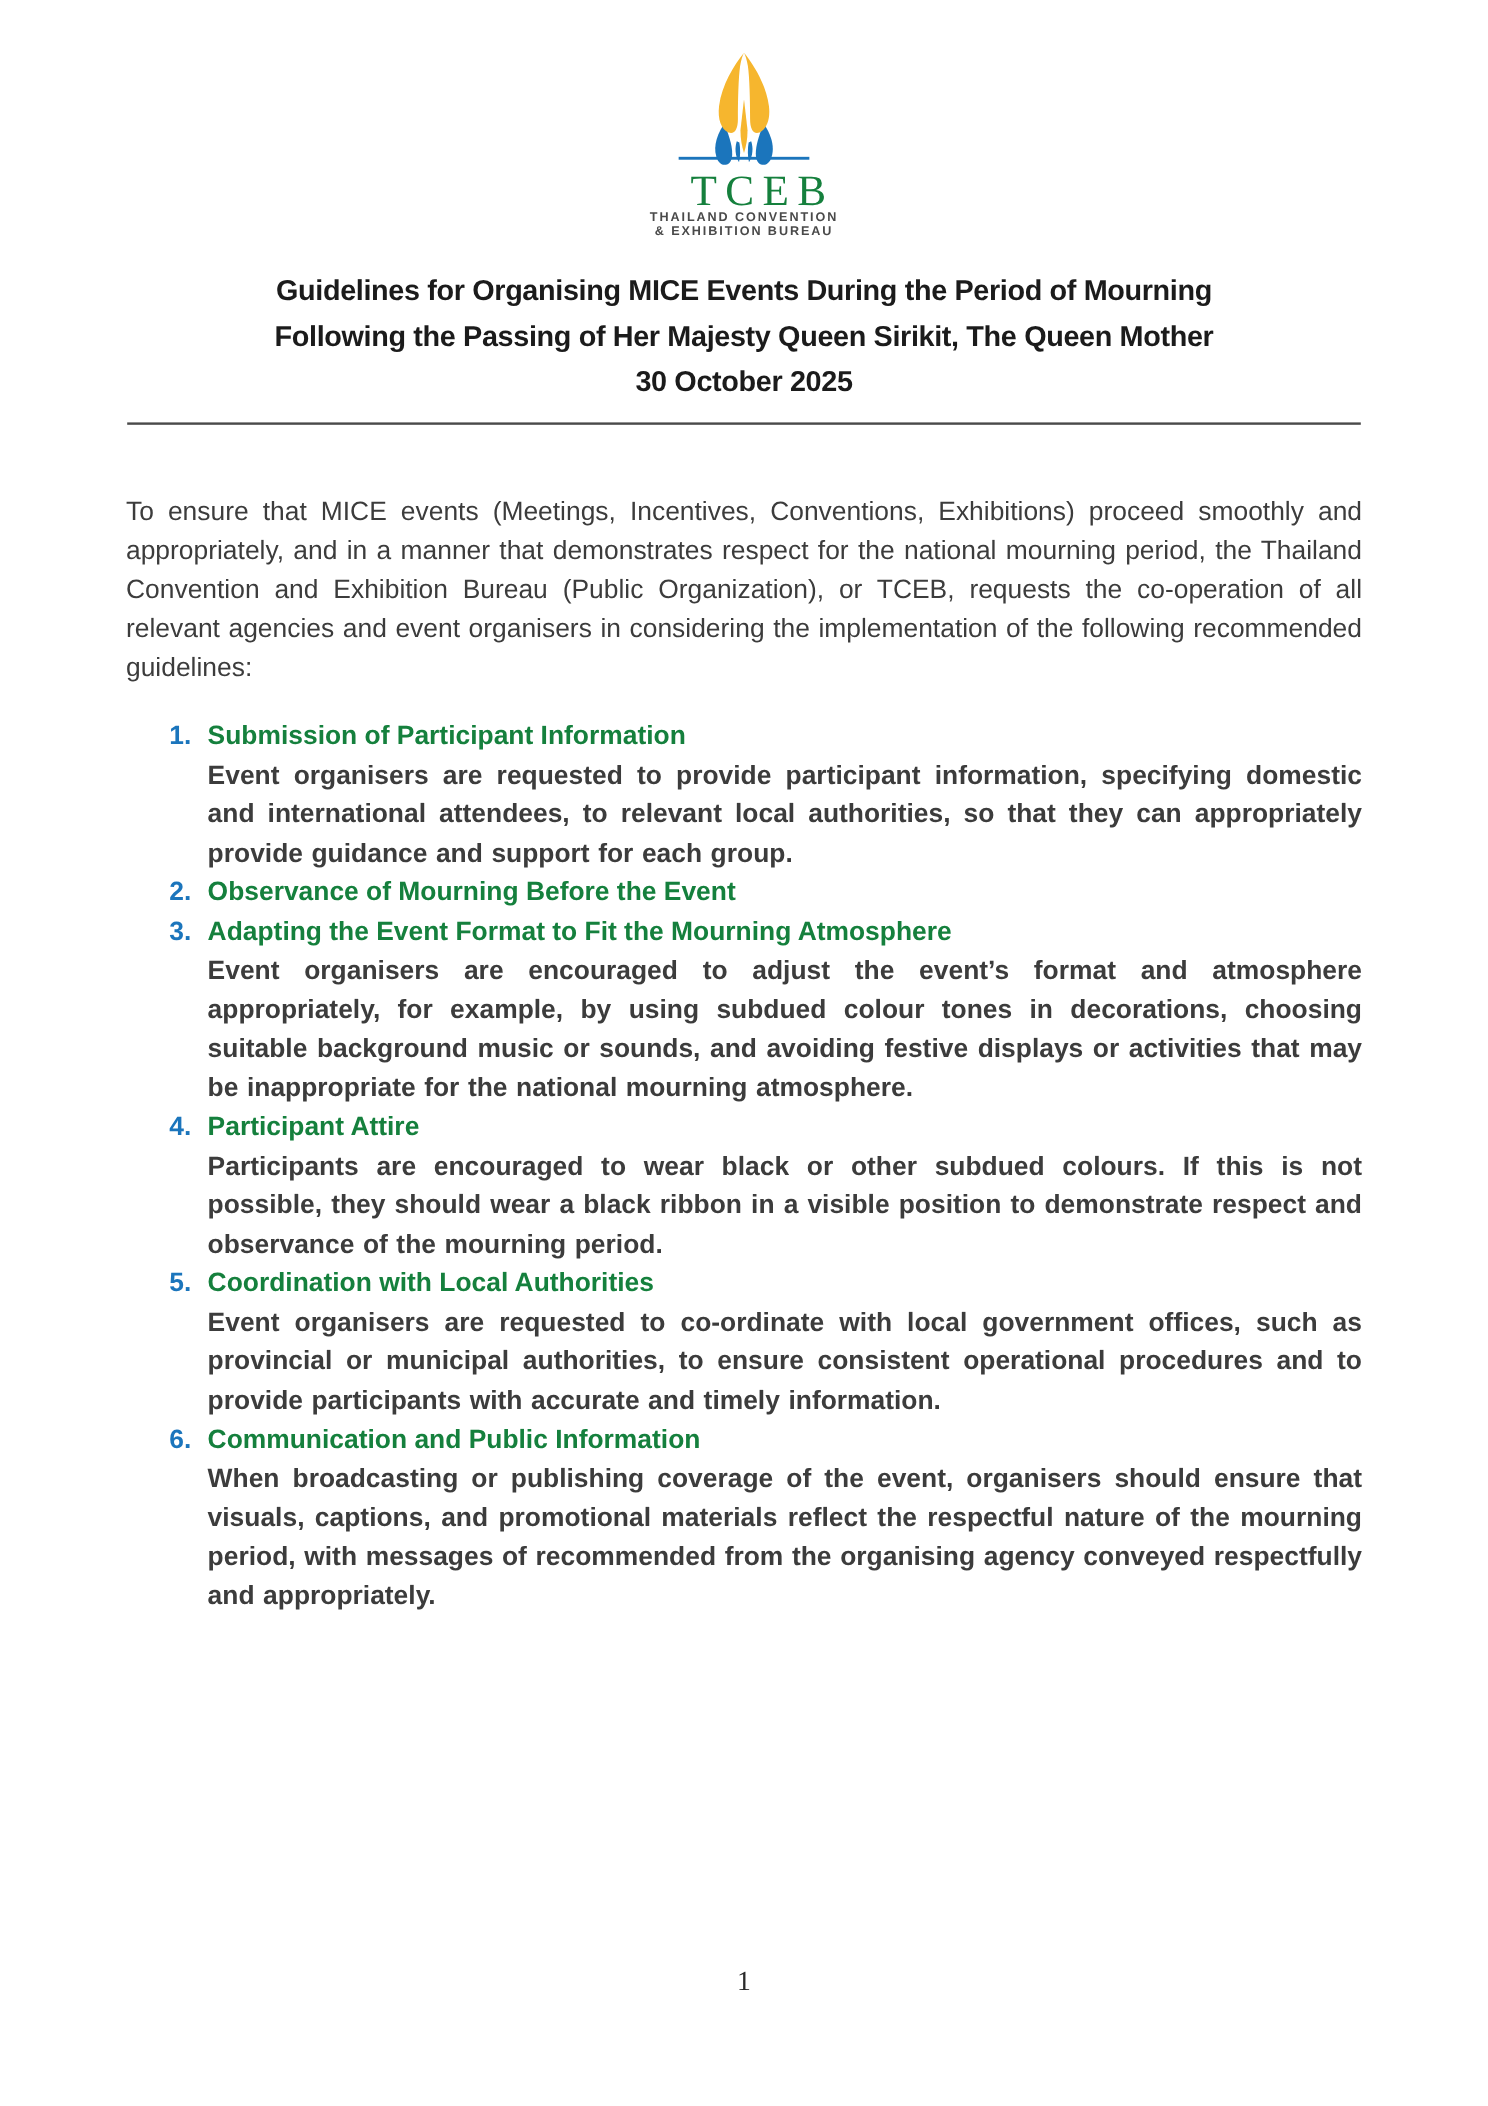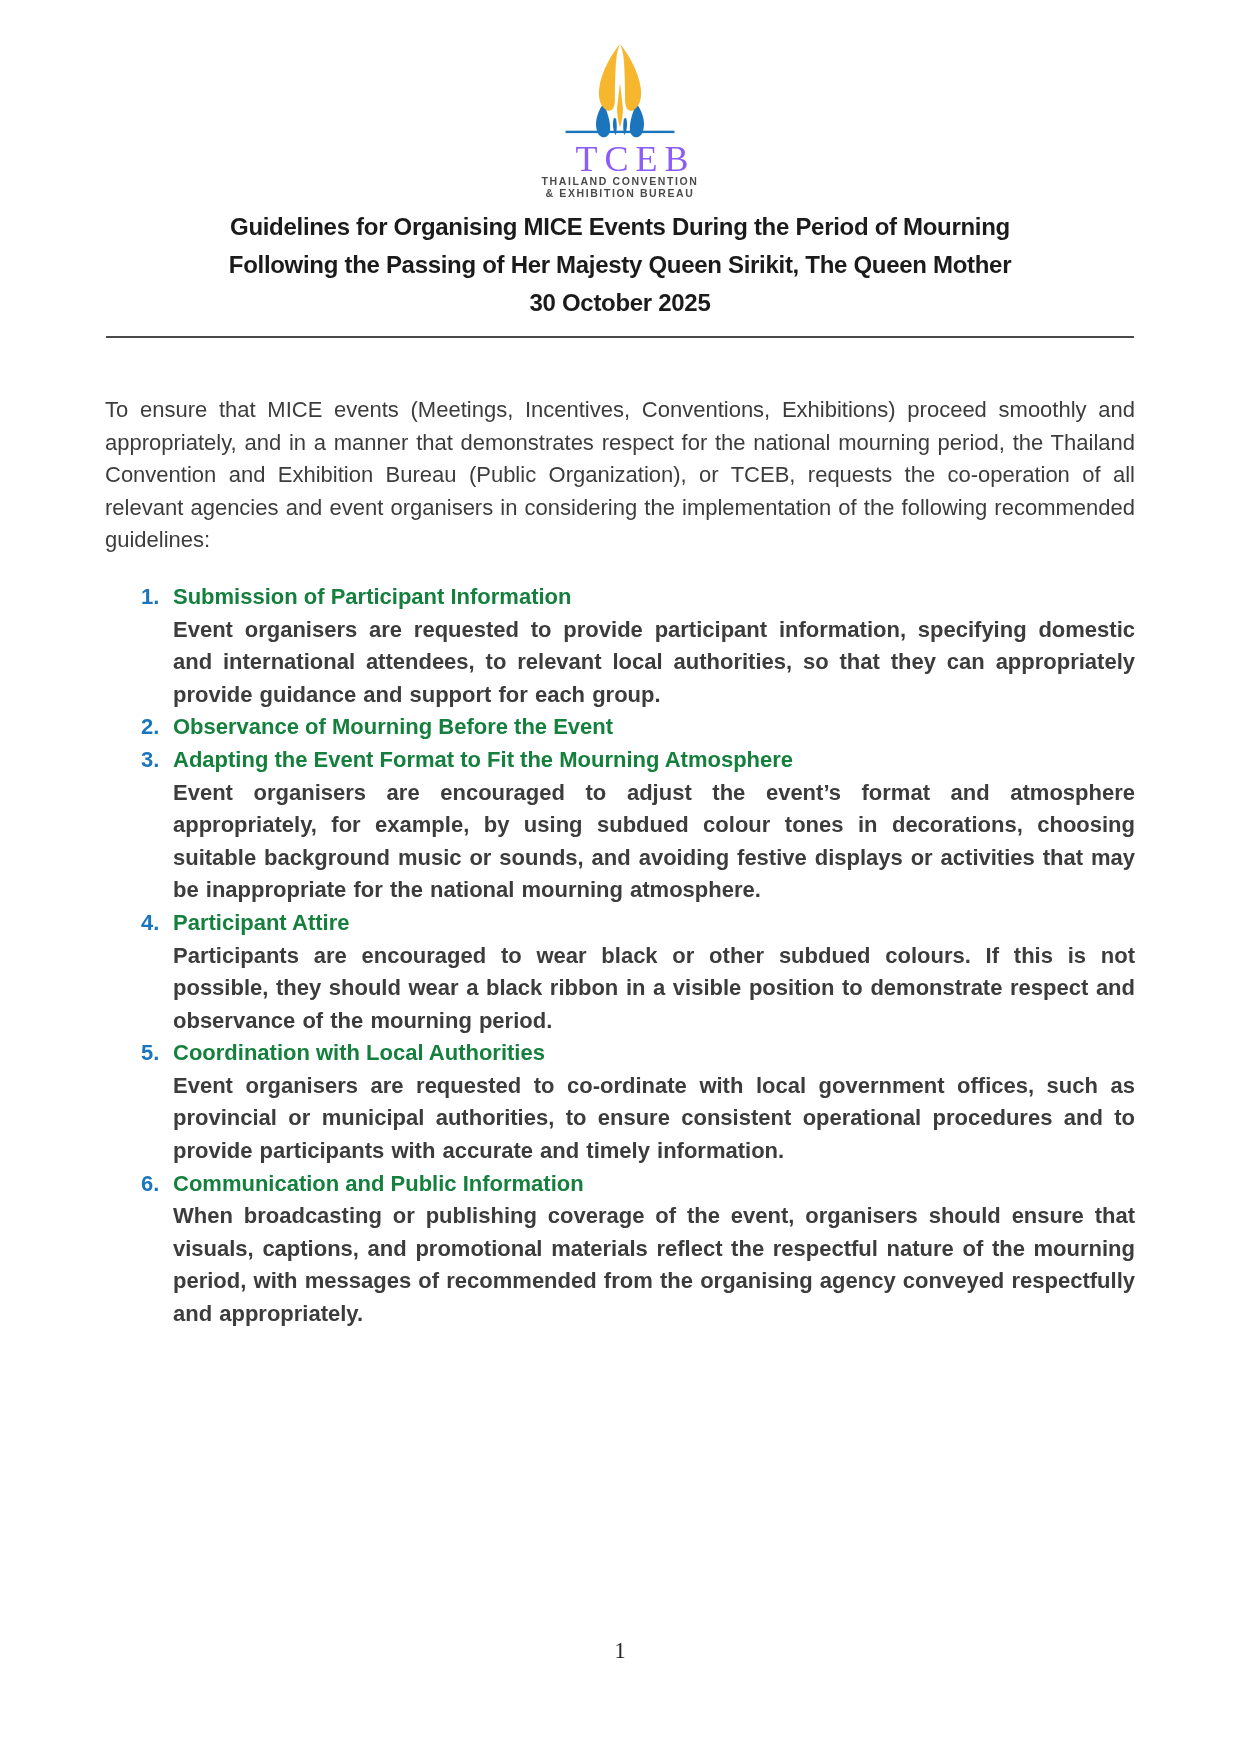--- a/index.html
+++ b/index.html
@@ -19,36 +19,36 @@
   
   .logo-block {
     padding-top: 42px;
     text-align: center;
   }
   .logo-icon svg { display: block; margin: 0 auto; }
   .logo-acronym {
     font-family: "Liberation Serif", serif;
     font-size: 36px;
     line-height: 34px;
-    color: #8b5cf6;
+    color: #15803d;
     letter-spacing: 7px;
     text-indent: 7px; 
     margin-top: 2px;
     margin-left: 24px;
   }
   .logo-sub {
     font-size: 10.5px;
     font-weight: bold;
     color: #4a4a4a;
     letter-spacing: 1.6px;
     line-height: 11.5px;
   }
   
   .title-block {
-    margin-top: 9px;
+    margin-top: 25px;
     text-align: center;
     color: #1b1b1b;
     font-weight: 700;
     font-size: 24px;
     line-height: 38px;
     letter-spacing: -0.3px;
   }
   .rule {
     border: none;
     border-top: 2px solid #4a4a4a;

